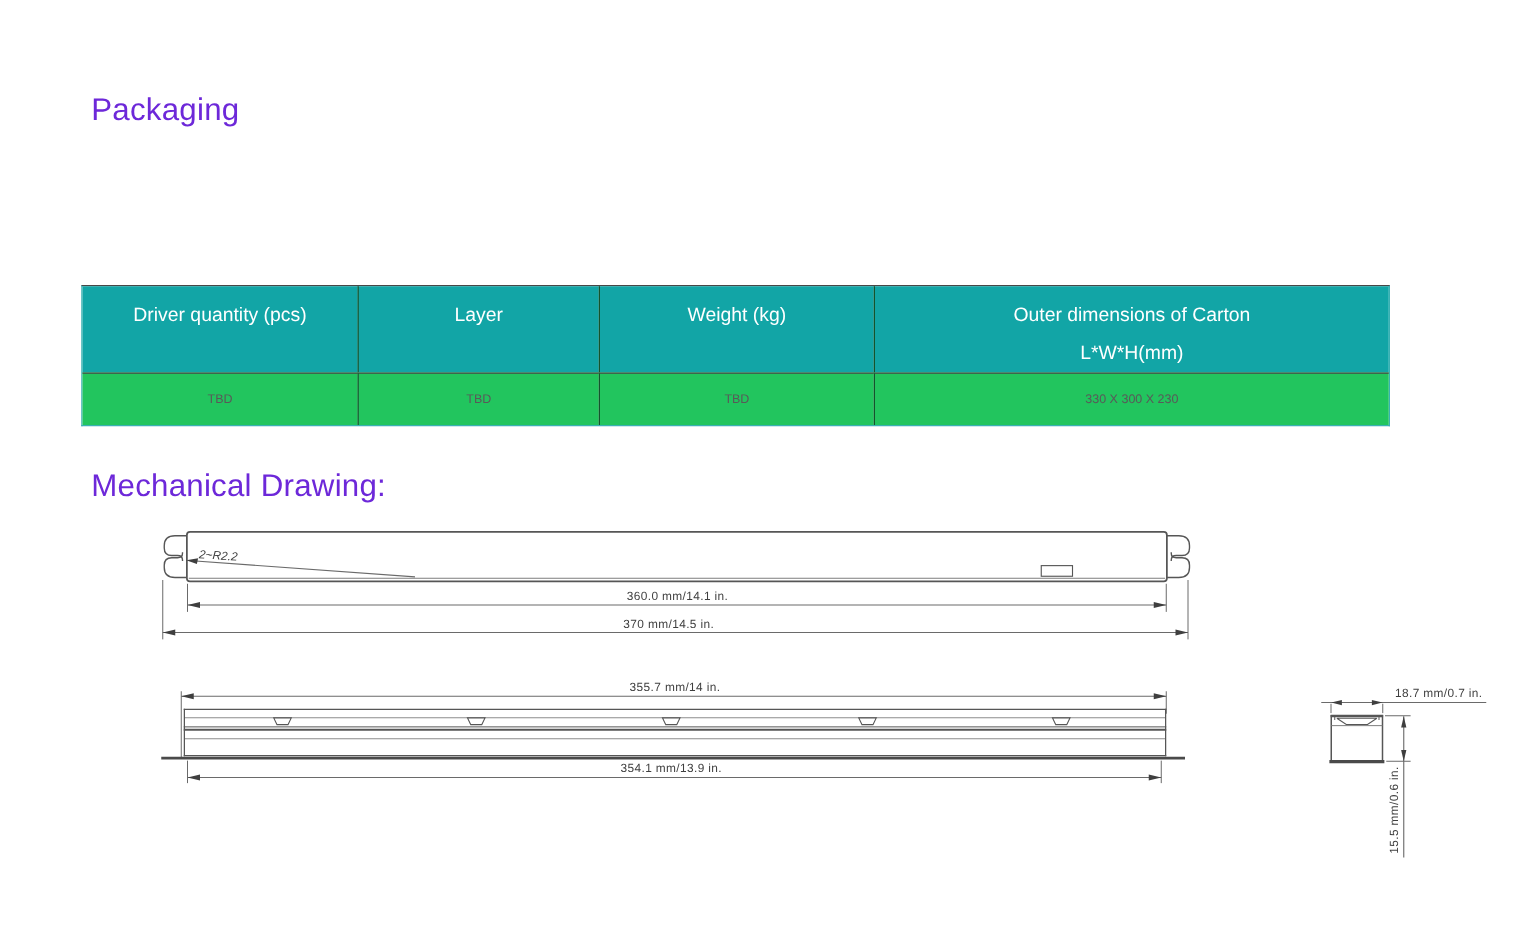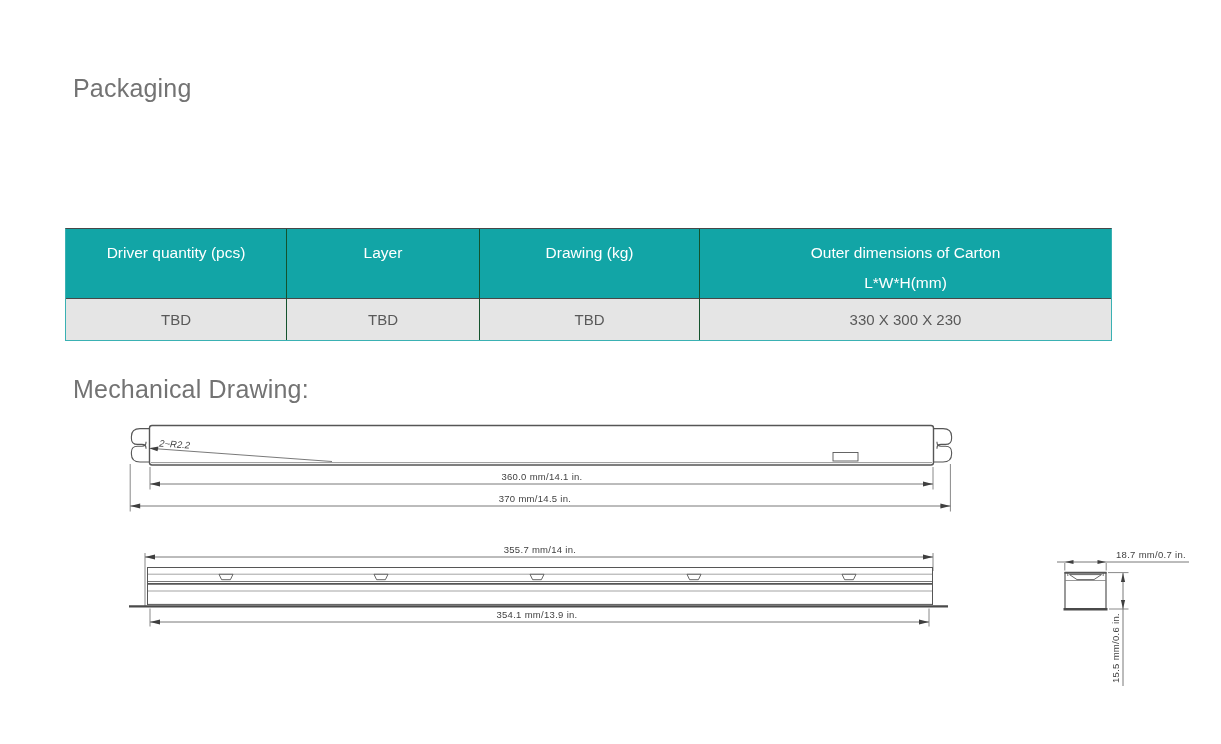--- a/index.html
+++ b/index.html
@@ -5,21 +5,21 @@
   * { margin: 0; padding: 0; box-sizing: border-box; }
   html, body { background: #ffffff; }
   body {
     width: 1221px; height: 744px;
     position: relative;
     font-family: "Liberation Sans", sans-serif;
     overflow: hidden;
   }
   .section-heading {
     position: absolute;
-    color: #737373;
+    color: #6d28d9;
     font-size: 25px;
     font-weight: 400;
     letter-spacing: 0.2px;
   }
   #heading-packaging { left: 73px; top: 74px; }
   #heading-mechanical { left: 73px; top: 361px; margin-top: 14px; }
 
   
   .pkg-table {
     position: absolute;
@@ -45,23 +45,23 @@
     height: 63px;
     vertical-align: top;
     padding-top: 9px;
     line-height: 30px;
     text-align: center;
     margin-top: 20px;
   }
   .pkg-table th + th, .pkg-table td + td { border-left: 1px solid #14532d; }
   .pkg-table td {
     border-top: 1px solid #474747;
-    background: #e5e5e5;
+    background: #22c55e;
     color: #595959;
-    font-size: 15px;
+    font-size: 10px;
     height: 42px;
     text-align: center;
     vertical-align: middle;
   }
 
   
   #drawing-area { position: absolute; left: 0; top: 400px; }
   .dim-text {
     font-family: "Liberation Sans", sans-serif;
     font-size: 9.5px;
@@ -89,21 +89,21 @@
   <colgroup>
       <col class="c1">
       <col class="c2">
       <col class="c3">
       <col class="c4">
     </colgroup>
   <thead>
     <tr>
       <th>Driver quantity (pcs)</th>
       <th>Layer</th>
-      <th>Drawing (kg)</th>
+      <th>Weight (kg)</th>
       <th>
         <div>Outer dimensions of Carton</div>
         <div>L*W*H(mm)</div>
       </th>
     </tr>
   </thead>
   <tbody>
     <tr>
       <td>TBD</td>
       <td>TBD</td>

